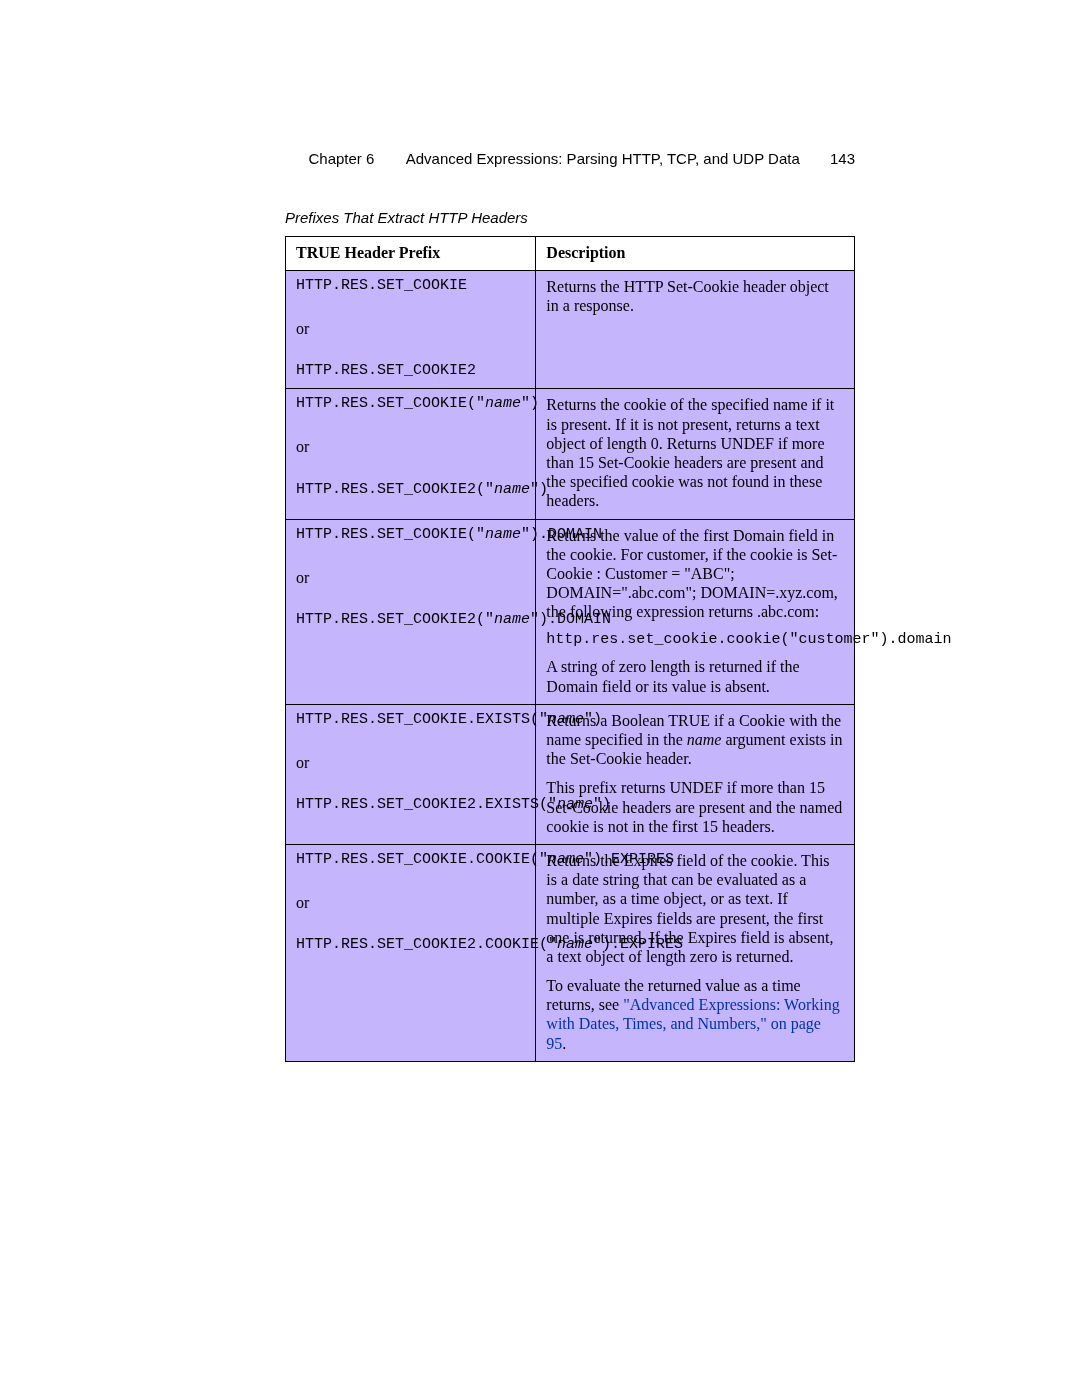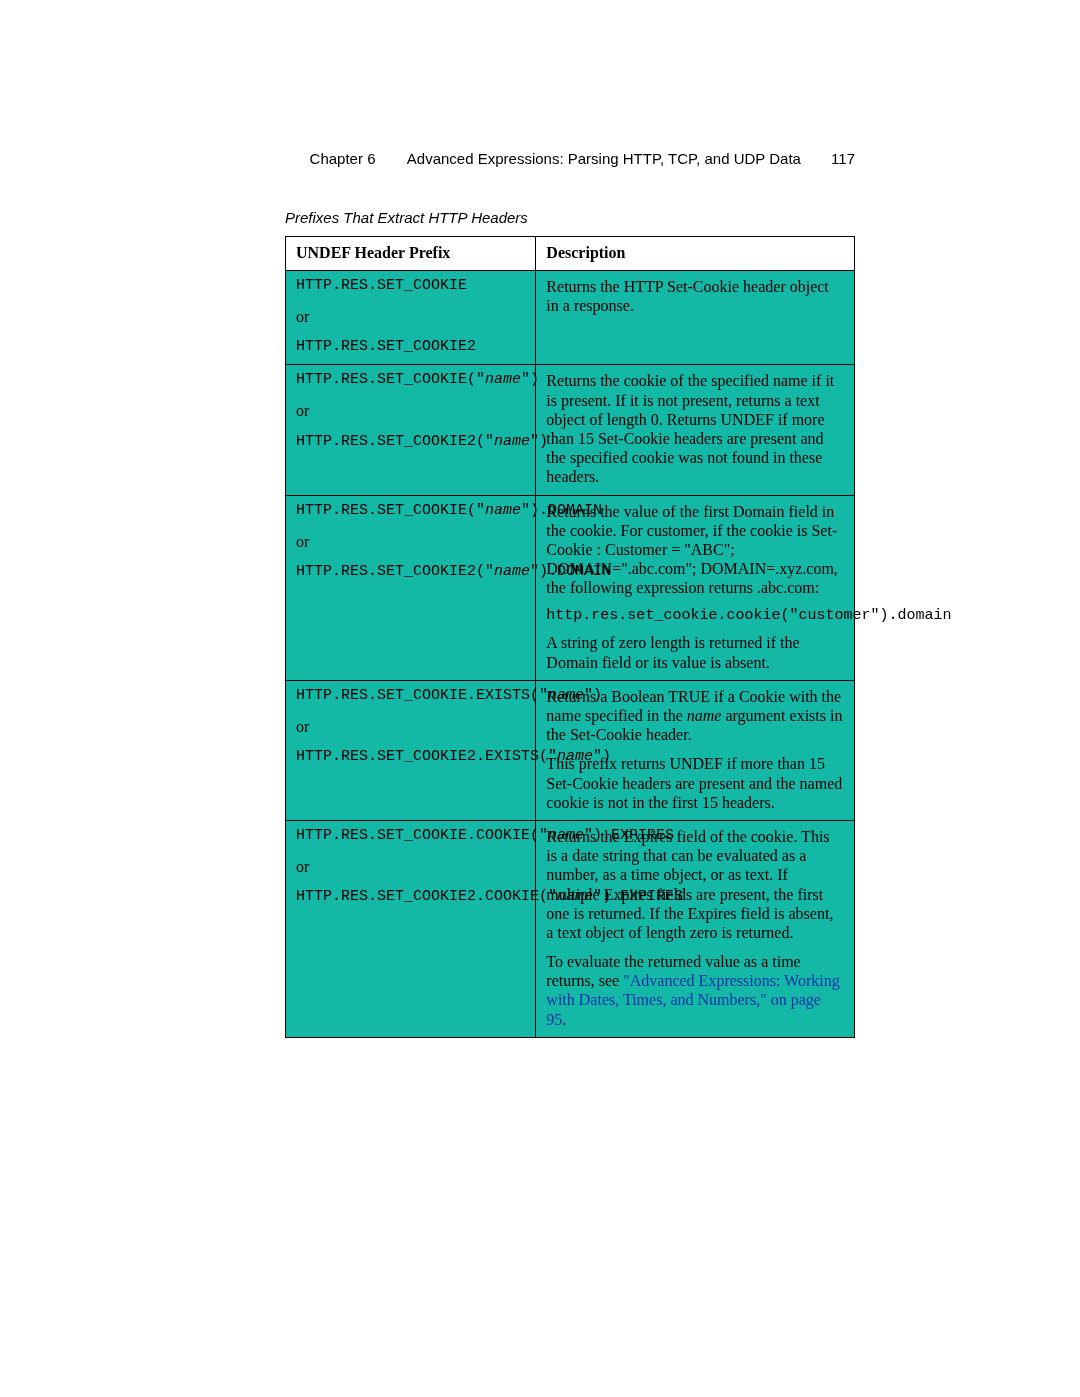--- a/index.html
+++ b/index.html
@@ -45,61 +45,61 @@
     line-height: 1.20;
   }
   th {
     text-align: left;
     background: #fff;
     font-family: Georgia, "Times New Roman", serif;
     font-weight: bold;
   }
   col.c1 { width: 44%; }
   col.c2 { width: 56%; }
-  tbody td { background: #14b8a6; }
+  tbody td { background: #c4b5fd; }
   .mono {
     font-family: "Courier New", Courier, monospace;
     font-size: 15px;
   }
   .or {
     font-family: Georgia, "Times New Roman", serif;
     font-size: 16px;
-    margin: 12px 0;
+    margin: 24px 0;
   }
   .para { margin: 0 0 10px 0; }
   .para:last-child { margin-bottom: 0; }
   .ital { font-style: italic; }
   .link { color: #0033aa; }
   .codeblock {
     font-family: "Courier New", Courier, monospace;
     font-size: 15px;
     margin: 8px 0;
   }
 </style>
 </head>
 <body>
 
 <div class="page">
 
   <div class="header-line">
     <span class="ch">Chapter 6</span>
     <span class="title">Advanced Expressions: Parsing HTTP, TCP, and UDP Data</span>
-    <span>117</span>
+    <span>143</span>
   </div>
 
   <div class="caption">Prefixes That Extract HTTP Headers</div>
 
   <table>
     <colgroup>
         <col class="c1">
         <col class="c2">
       </colgroup>
     <thead>
       <tr>
-        <th>UNDEF Header Prefix</th>
+        <th>TRUE Header Prefix</th>
         <th>Description</th>
       </tr>
     </thead>
     <tbody>
 
       <tr>
         <td>
           <div class="mono">HTTP.RES.SET_COOKIE</div>
           <div class="or">or</div>
           <div class="mono">HTTP.RES.SET_COOKIE2</div>

